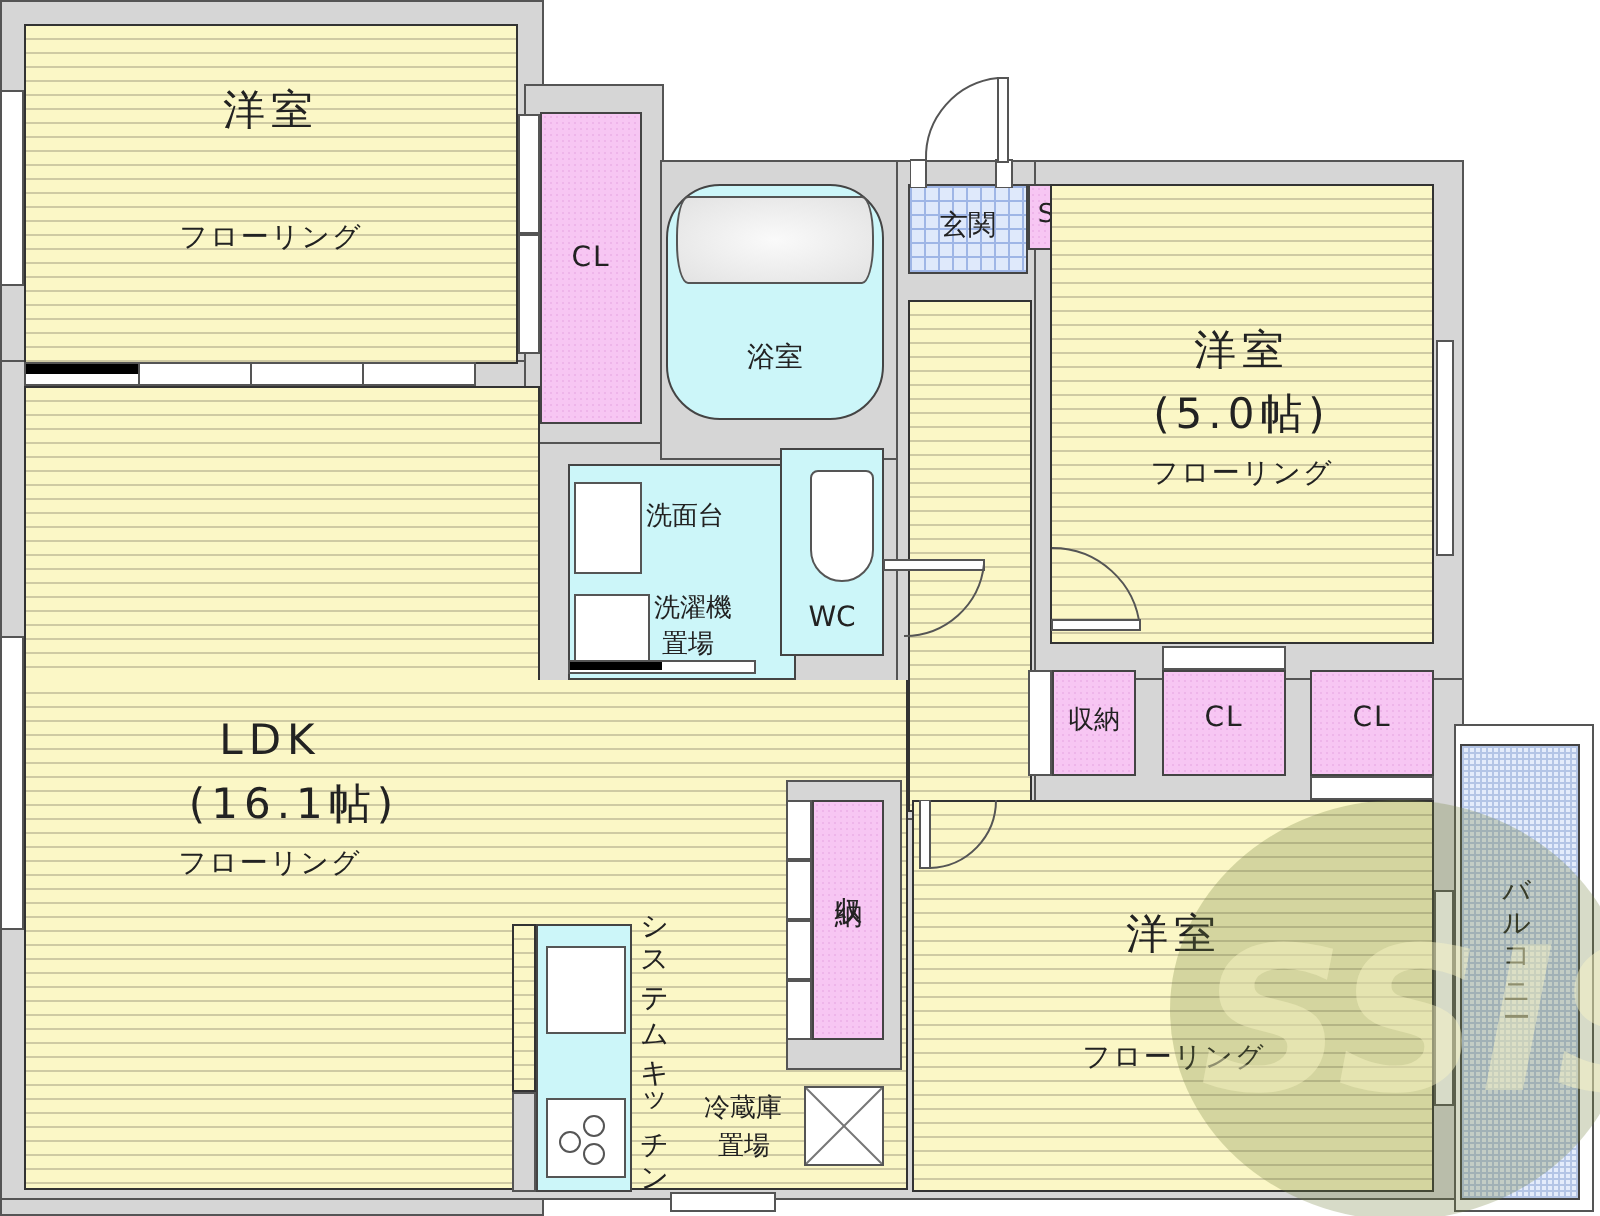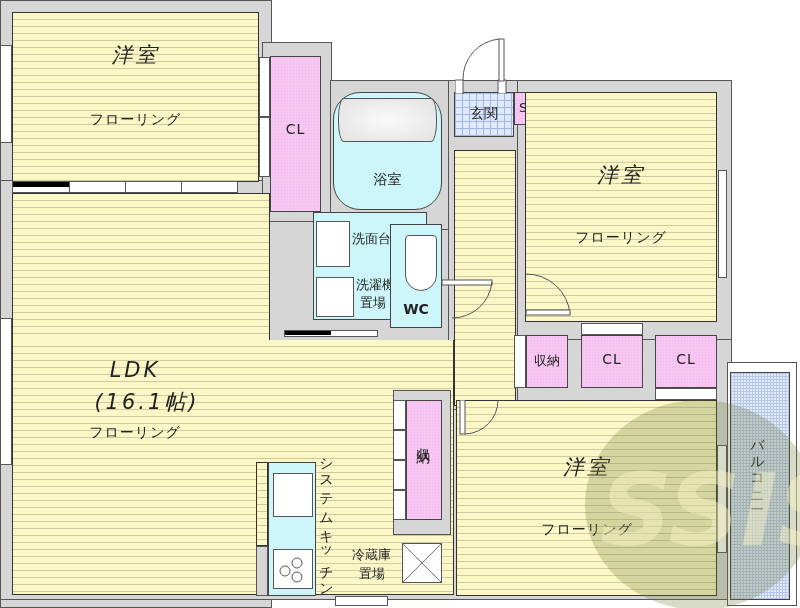--- a/index.html
+++ b/index.html
@@ -14,21 +14,21 @@
   .closet { background:#f7c6f3; border:1px solid #444;
             background-image:radial-gradient(#eeb5ea 0.6px, transparent 0.7px); background-size:3px 3px; }
   .tile { background-color:#dfe9fb;
           background-image:linear-gradient(#9fb6e6 1px, transparent 1px), linear-gradient(90deg, #9fb6e6 1px, transparent 1px);
           background-size:7px 7px; border:1px solid #444; }
   .balc { background-color:#e4ecfb;
           background-image:linear-gradient(#b4c5e6 1px, transparent 1px), linear-gradient(90deg, #b4c5e6 1px, transparent 1px);
           background-size:3px 3px; border:1px solid #444; }
   .white { background:#fff; border:1px solid #555; }
   .lbl { position:absolute; text-align:center; white-space:nowrap; line-height:1.2; color:#222; }
-  .big { font-size:21px; letter-spacing:3px;font-style:italic; }
+  .big { font-size:21px; letter-spacing:3px; }
   .mid { font-size:14px; letter-spacing:1px; }
   .sm  { font-size:14px; }
   .xs  { font-size:13px; }
   .vert { writing-mode:vertical-rl; letter-spacing:2px; }
   .watermark { position:absolute; pointer-events:none; }
 </style>
 </head>
 <body>
 
 <div class="abs wall" style="left:0;top:0;width:272px;height:608px;"></div>
@@ -76,43 +76,44 @@
   <rect x="0" y="44" width="8" height="14" fill="#fff" stroke="#555"></rect>
   <rect x="43" y="44" width="8" height="14" fill="#fff" stroke="#555"></rect>
   <rect x="44" y="3" width="5" height="42" fill="#fff" stroke="#555"></rect>
   <path d="M44 3 A40 40 0 0 0 8 44" fill="none" stroke="#555"></path>
 </svg>
 
 <div class="abs floor" style="left:454px;top:150px;width:62px;height:256px;"></div>
 
 <div class="abs floor" style="left:525px;top:92px;width:192px;height:230px;">
   <div class="lbl big" style="left:0;right:0;top:70px;">洋室</div>
+  <div class="lbl big" style="left:0;right:0;top:102px;">(5.0帖)</div>
   <div class="lbl mid" style="left:0;right:0;top:136px;">フローリング</div>
 </div>
 <div class="abs white" style="left:718px;top:170px;width:9px;height:108px;"></div>
 
 <svg class="abs" style="left:514px;top:270px;" width="60" height="50" viewBox="0 0 60 50">
   <path d="M12 4 A44 44 0 0 1 56 44" fill="none" stroke="#555"></path>
   <rect x="12" y="40" width="44" height="5" fill="#fff" stroke="#555"></rect>
 </svg>
 
-<div class="abs wet" style="left:284px;top:212px;width:114px;height:108px;margin-left:29px;">
+<div class="abs wet" style="left:284px;top:232px;width:114px;height:108px;">
   <div class="abs white" style="left:2px;top:8px;width:34px;height:46px;"></div>
   <div class="lbl xs" style="left:38px;top:18px;">洗面台</div>
   <div class="abs white" style="left:2px;top:64px;width:38px;height:40px;"></div>
   <div class="lbl xs" style="left:42px;top:64px;">洗濯機</div>
   <div class="lbl xs" style="left:46px;top:82px;">置場</div>
 </div>
 <div class="abs white" style="left:284px;top:330px;width:94px;height:7px;">
   <div class="abs" style="left:0;top:0;width:46px;height:4px;background:#000;"></div>
 </div>
 
 <div class="abs wet" style="left:390px;top:224px;width:52px;height:104px;">
   <div class="abs white" style="left:14px;top:10px;width:32px;height:56px;border-radius:4px 4px 16px 16px;"></div>
-  <div class="lbl sm" style="left:0;right:0;top:76px;font-weight:bold;">WC</div>
+  <div class="lbl sm" style="left:0;right:0;top:76px;">WC</div>
 </div>
 <svg class="abs" style="left:440px;top:278px;" width="60" height="46" viewBox="0 0 60 46">
   <rect x="2" y="2" width="50" height="5" fill="#fff" stroke="#555"></rect>
   <path d="M52 4 A40 40 0 0 1 12 40" fill="none" stroke="#555"></path>
 </svg>
 <svg class="abs" style="left:396px;top:340px;" width="50" height="46" viewBox="0 0 50 46">
   <path d="M46 2 A40 40 0 0 0 6 40" fill="none" stroke="#555"></path>
   <rect x="4" y="38" width="42" height="5" fill="#fff" stroke="#555"></rect>
 </svg>
 

